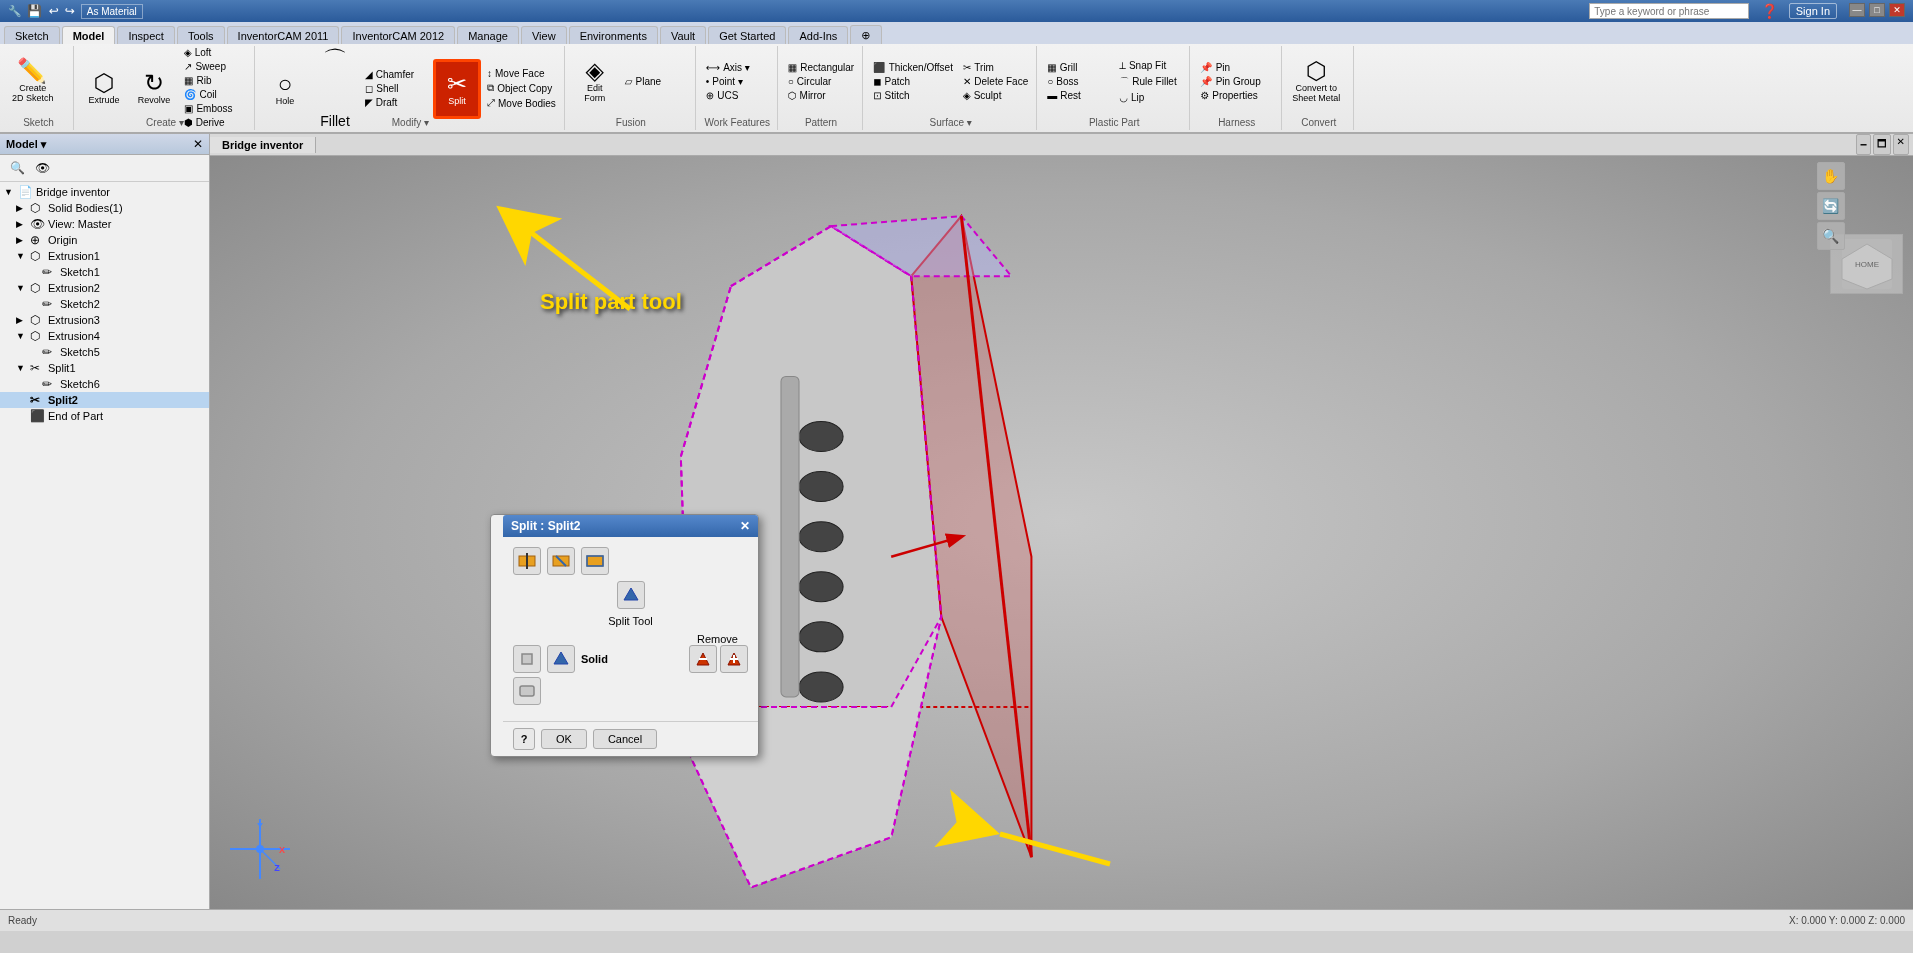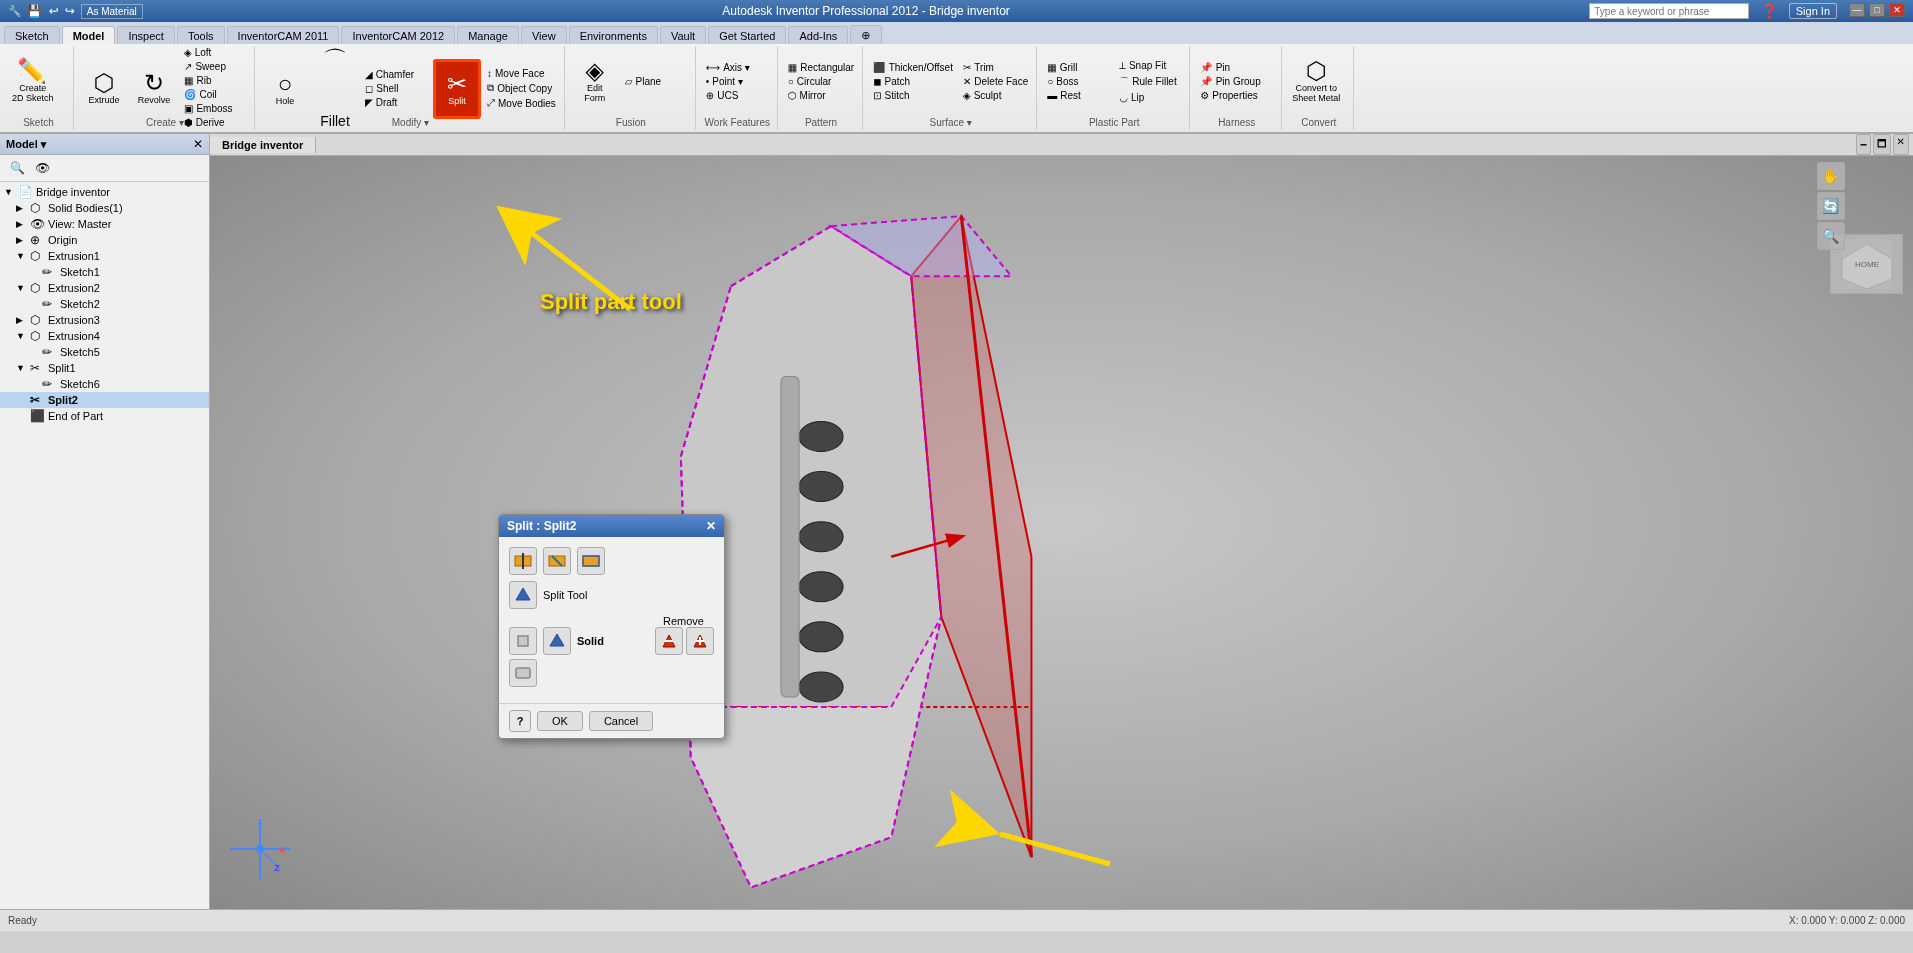--- a/index.html
+++ b/index.html
@@ -222,27 +222,28 @@
       font-weight: bold;
       font-size: 18px;
       color: #ffd700;
       text-shadow: 2px 2px 4px rgba(0,0,0,0.8);
     }
 
     
     #dialog {
       position: absolute;
       top: 380px;
-      left: 288px;
-      width: 227px;
+      left: 280px;
+      width: 269px;
       background: #f0f0f0;
       border: 1px solid #888;
       box-shadow: 3px 3px 8px rgba(0,0,0,0.4);
       border-radius: 4px;
       z-index: 100;
+      padding-left: 12px;
     }
     #dialog-title {
       background: linear-gradient(to bottom, #5588cc, #3366aa);
       color: white;
       padding: 4px 8px;
       font-size: 12px;
       font-weight: bold;
       display: flex;
       justify-content: space-between;
       align-items: center;
@@ -340,21 +341,20 @@
 <body>
 
 <div id="title-bar">
   <div class="title-left">
     <span>🔧</span>
     <span style="font-size:12px; cursor:pointer;">💾</span>
     <span style="font-size:12px; cursor:pointer;">↩</span>
     <span style="font-size:12px; cursor:pointer;">↪</span>
     <span style="font-size:10px; border:1px solid rgba(255,255,255,0.4); padding:1px 5px; cursor:pointer;">As Material</span>
   </div>
-  <div class="title-center">Autodesk Inventor Professional 2012 - Bridge inventor</div>
   <div class="title-right">
     <span style="margin-right:8px;"><input type="text" style="width: 160px; height: 16px; font-size: 10px; padding: 0px 4px; border: 1px solid rgb(170, 170, 170); color: rgb(136, 136, 136);" placeholder="Type a keyword or phrase"></span>
     <span style="cursor:pointer; font-size:14px; margin-right:6px;">❓</span>
     <span style="cursor:pointer; font-size:11px; border:1px solid rgba(255,255,255,0.5); padding:1px 6px; border-radius:2px;">Sign In</span>
     <span class="win-btn" style="margin-left:8px;">—</span>
     <span class="win-btn">□</span>
     <span class="win-btn close">✕</span>
   </div>
 </div>
 
@@ -851,21 +851,21 @@
               </svg>
           </div>
           <div class="dialog-icon-btn">
             <svg width="20" height="20" viewBox="0 0 20 20">
                 <rect x="2" y="5" width="16" height="10" fill="#e8a020" stroke="#a06010" stroke-width="1"></rect>
                 <polygon points="2,5 18,5 18,15 2,15" fill="none" stroke="#3366aa" stroke-width="1.5"></polygon>
               </svg>
           </div>
         </div>
 
-        <div class="dialog-row" style="margin-top:4px;">
+        <div class="dialog-row" style="margin-top:4px;flex-direction:column;">
           <div class="dialog-icon-btn">
             <svg width="18" height="18" viewBox="0 0 18 18">
                 <polygon points="9,2 16,14 2,14" fill="#3366aa" stroke="#2244aa" stroke-width="1"></polygon>
               </svg>
           </div>
           <span class="dialog-label">Split Tool</span>
         </div>
 
         <div style="display:flex; justify-content:flex-end; margin-right:10px; margin-top:2px;">
           <span class="dialog-label">Remove</span>

